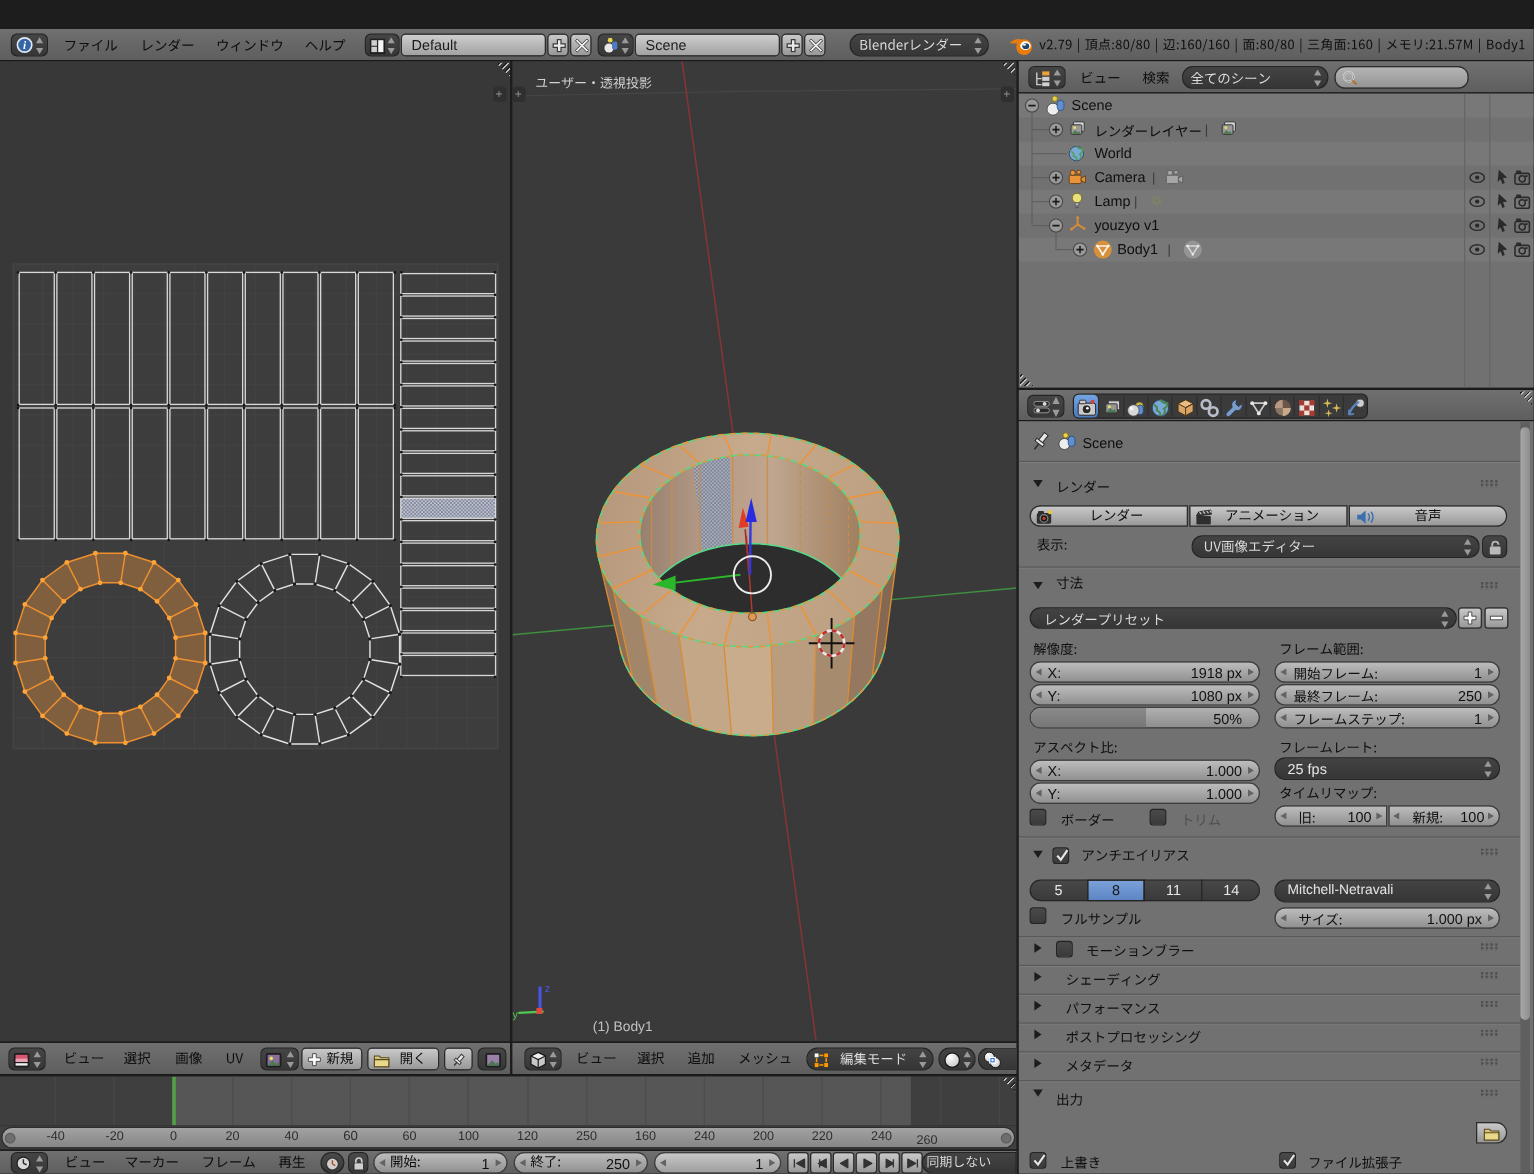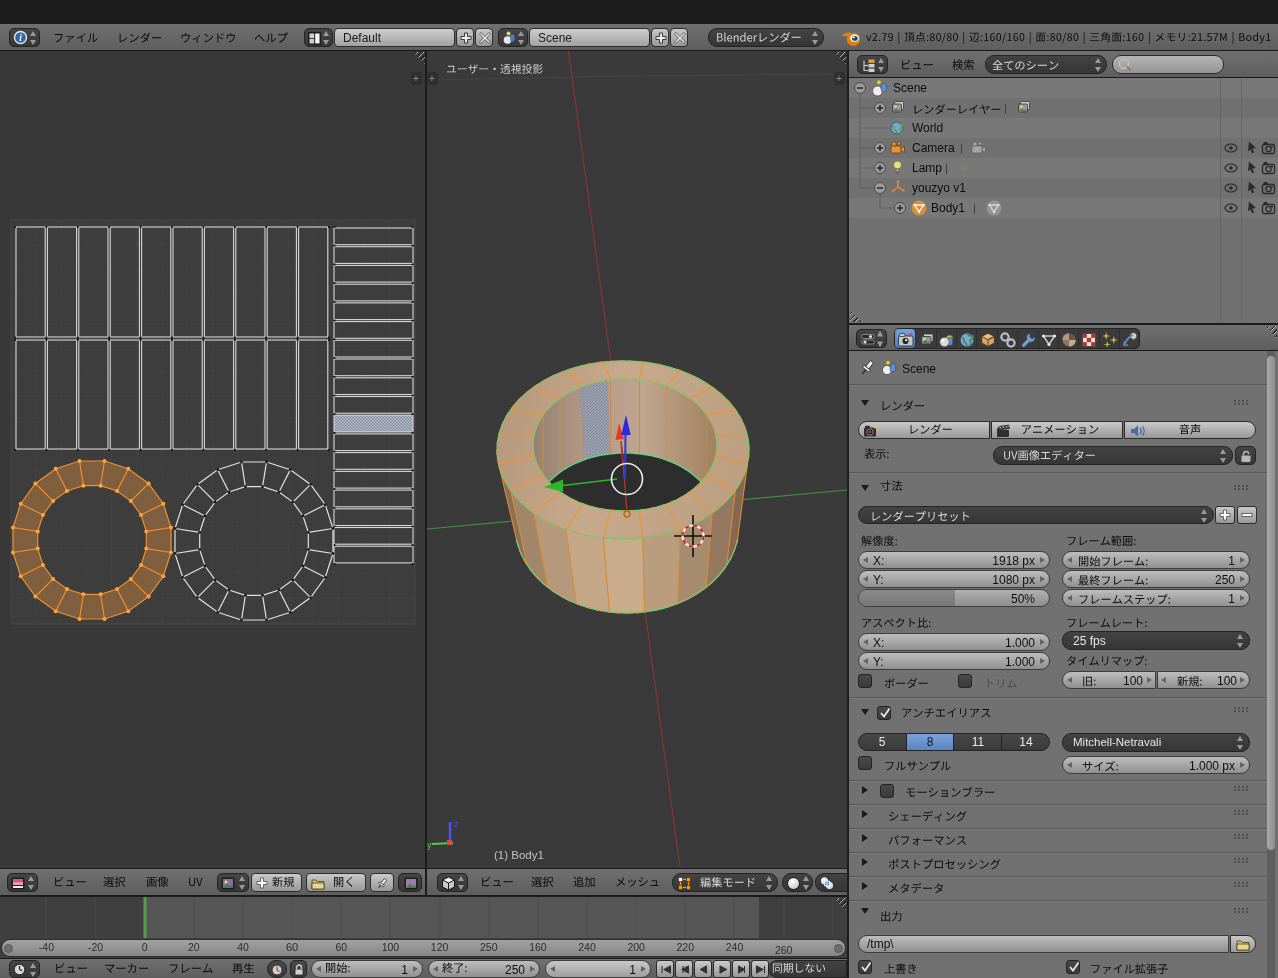--- a/index.html
+++ b/index.html
@@ -596,21 +596,21 @@
       <div class="abs" style="left:272.1px;top:3px;width:40px;text-align:center;font-size:11px;color:#2e2e2e">60</div>
       <div class="abs" style="left:321.3px;top:3px;width:40px;text-align:center;font-size:10.5px;color:#2e2e2e">60</div>
       <div class="abs" style="left:370.4px;top:3px;width:40px;text-align:center;font-size:10.5px;color:#2e2e2e">100</div>
       <div class="abs" style="left:419.6px;top:3px;width:40px;text-align:center;font-size:10.5px;color:#2e2e2e">120</div>
       <div class="abs" style="left:468.8px;top:3px;width:40px;text-align:center;font-size:10.5px;color:#2e2e2e">250</div>
       <div class="abs" style="left:517.9px;top:3px;width:40px;text-align:center;font-size:10.5px;color:#2e2e2e">160</div>
       <div class="abs" style="left:567px;top:3px;width:40px;text-align:center;font-size:10.5px;color:#2e2e2e">240</div>
       <div class="abs" style="left:616.2px;top:3px;width:40px;text-align:center;font-size:10.5px;color:#2e2e2e">200</div>
       <div class="abs" style="left:665.3px;top:3px;width:40px;text-align:center;font-size:10.5px;color:#2e2e2e">220</div>
       <div class="abs" style="left:714.5px;top:3px;width:40px;text-align:center;font-size:10.5px;color:#2e2e2e">240</div>
-      <div class="abs" style="left:763.7px;top:6px;width:40px;text-align:center;font-size:10.5px;color:#2e2e2e">260</div>
+      <div class="abs" style="left:763.7px;top:6px;width:40px;font-size:10.5px;color:#2e2e2e">260</div>
 </div>
 <div class="abs hdr" style="left:0;top:958px;width:847px;height:20px;border-bottom:none">
  <div class="abs dkbtn" style="left:9px;top:1px;width:31px;height:18px">
   <svg class="abs" style="left:3px;top:2px" width="13" height="13" viewBox="0 0 13 13">
           <circle cx="6.5" cy="6.5" r="5.3" fill="#d8d8d8" stroke="#1e1e1e" stroke-width="1"></circle>
           <path d="M6.5 6.5 V3 M6.5 6.5 L9.2 7.6" stroke="#2a2a2a" stroke-width="1.2"></path>
         </svg>
   <div class="updn" style="right:2px;top:2px"></div>
  </div>
  <div class="abs" style="left:267px;top:1px;width:20px;height:18px;background:linear-gradient(#4a4a4a,#383838);border:1px solid #242424;border-radius:9px">
@@ -1103,21 +1103,20 @@
  <div class="sep" style="left:0;top:525px;width:421px"></div>
  <div class="tri-r" style="left:13px;top:531px"></div>
  <div class="sep" style="left:0;top:549px;width:421px"></div>
  <div class="tri-d" style="left:12px;top:557px"></div>
  <div class="grip" style="left:385px;top:435px"></div>
       <div class="grip" style="left:385px;top:459px"></div>
       <div class="grip" style="left:385px;top:483px"></div>
       <div class="grip" style="left:385px;top:507px"></div>
       <div class="grip" style="left:385px;top:531px"></div>
       <div class="grip" style="left:385px;top:557px"></div>
- <div class="abs" style="left:9px;top:584px;width:371px;height:18px;background:linear-gradient(#bdbdbd,#909090);border:1px solid #3d3d3d;border-radius:9px 0 0 9px;color:#111;padding:1px 0 0 8px">/tmp\</div>
  <div class="abs lbtn" style="left:381px;top:584px;width:26px;height:18px;border-radius:0 9px 9px 0">
   <svg class="abs" style="left:5px;top:2px" width="14" height="13" viewBox="0 0 14 13">
           <path d="M1 3 h4 l1.5 1.5 H13 V12 H1 Z" fill="#d8c478" stroke="#5a4a20" stroke-width="0.9"></path>
           <path d="M1 6 H13 V12 H1 Z" fill="#e8d88a" stroke="#5a4a20" stroke-width="0.9"></path>
         </svg>
  </div>
  <div class="chk" style="left:9px;top:609px"></div>
  <svg class="abs" style="left:10px;top:609px" width="14" height="14" viewBox="0 0 14 14">
         <path d="M3 7 L6 10.5 L11.5 2.5" fill="none" stroke="#e8e8e8" stroke-width="1.8"></path>
       </svg>

